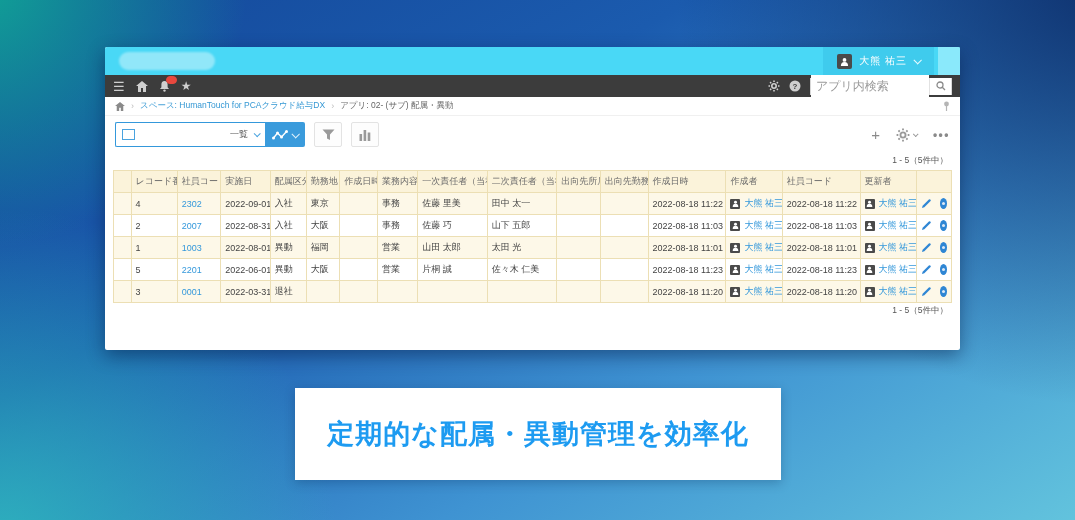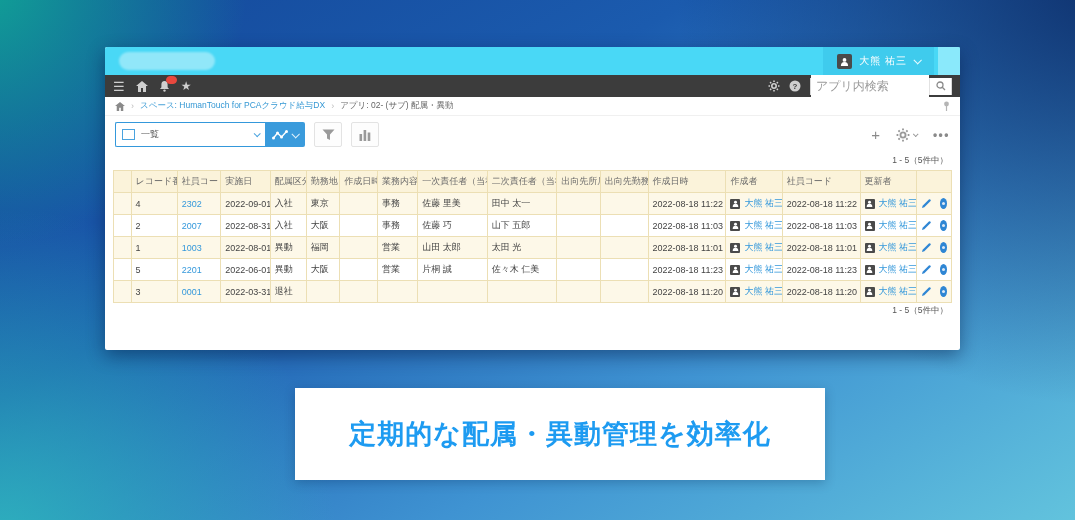--- a/index.html
+++ b/index.html
@@ -63,21 +63,21 @@
   .breadcrumb{ height:19px; display:flex; align-items:center; gap:6px; padding:0 10px;
     border-bottom:1px solid #f0f0f0; font-size:8.5px; background:#fff; }
   .bc-sep{ color:#bbb; font-size:9px; }
   .bc-space{ color:#3598d4; cursor:pointer; }
   .bc-app{ color:#666; }
   .bc-pin{ margin-left:auto; }
   
   .toolbar{ height:37px; display:flex; align-items:center; padding:0 10px; background:#fff; }
   .view-select{ display:flex; align-items:center; gap:6px; width:150px; height:25px;
     border:1px solid #3498db; border-right:0; background:#fff; padding:0 6px; cursor:pointer;
-    border-radius:2px 0 0 2px; }
+    border-radius:2px 0 0 2px;text-align:right; }
   .view-select .vlabel{ font-size:9px; color:#555; flex:1; }
   .grid-ic{ width:13px; height:11px;
     background:
       linear-gradient(#fff,#fff) 0 0/13px 3px,
       repeating-linear-gradient(90deg,#4aa3df 0 3.3px,#fff 3.3px 4.3px),
       #4aa3df;
     border:1px solid #4aa3df; }
   .chev-b{ width:5px; height:5px; border-right:1.5px solid #4aa3df; border-bottom:1.5px solid #4aa3df;
     transform:rotate(45deg) translateY(-1px); }
   .graph-btn{ display:flex; align-items:center; gap:4px; height:25px; padding:0 7px;
@@ -105,21 +105,21 @@
   .doc-ic{ width:9px; height:12px; background:#3f8fd2; cursor:pointer;
     clip-path:polygon(0 0,64% 0,100% 28%,100% 100%,0 100%); }
   .usercell{ display:flex; align-items:center; gap:4px; }
   .avatar-xs{ width:10px; height:10px; background:#4a4a4a; border-radius:1px; flex:none;
     display:inline-flex; align-items:center; justify-content:center; }
   .act-wrap{ display:flex; align-items:center; gap:8px; justify-content:center; }
   .circle-ic{ width:11px; height:11px; border-radius:50%; background:#2e86d4; cursor:pointer;
     display:inline-flex; align-items:center; justify-content:center; }
   .circle-ic::after{ content:""; width:3px; height:3px; border-radius:50%; background:#dce9f7; }
   
-  .caption-box{ position:absolute; left:295px; top:388px; width:530px; height:92px; background:#fff;
+  .caption-box{ position:absolute; left:295px; top:388px; width:486px; height:92px; background:#fff;
     display:flex; align-items:center; justify-content:center; box-shadow:0 3px 10px rgba(0,30,70,.25); }
   .caption-text{ font-size:27px; font-weight:bold; color:#1d9bf1; letter-spacing:1px; }
   svg{ display:block; }
 </style>
 </head>
 <body>
 
 <div class="card">
 
   <div class="topbar">

